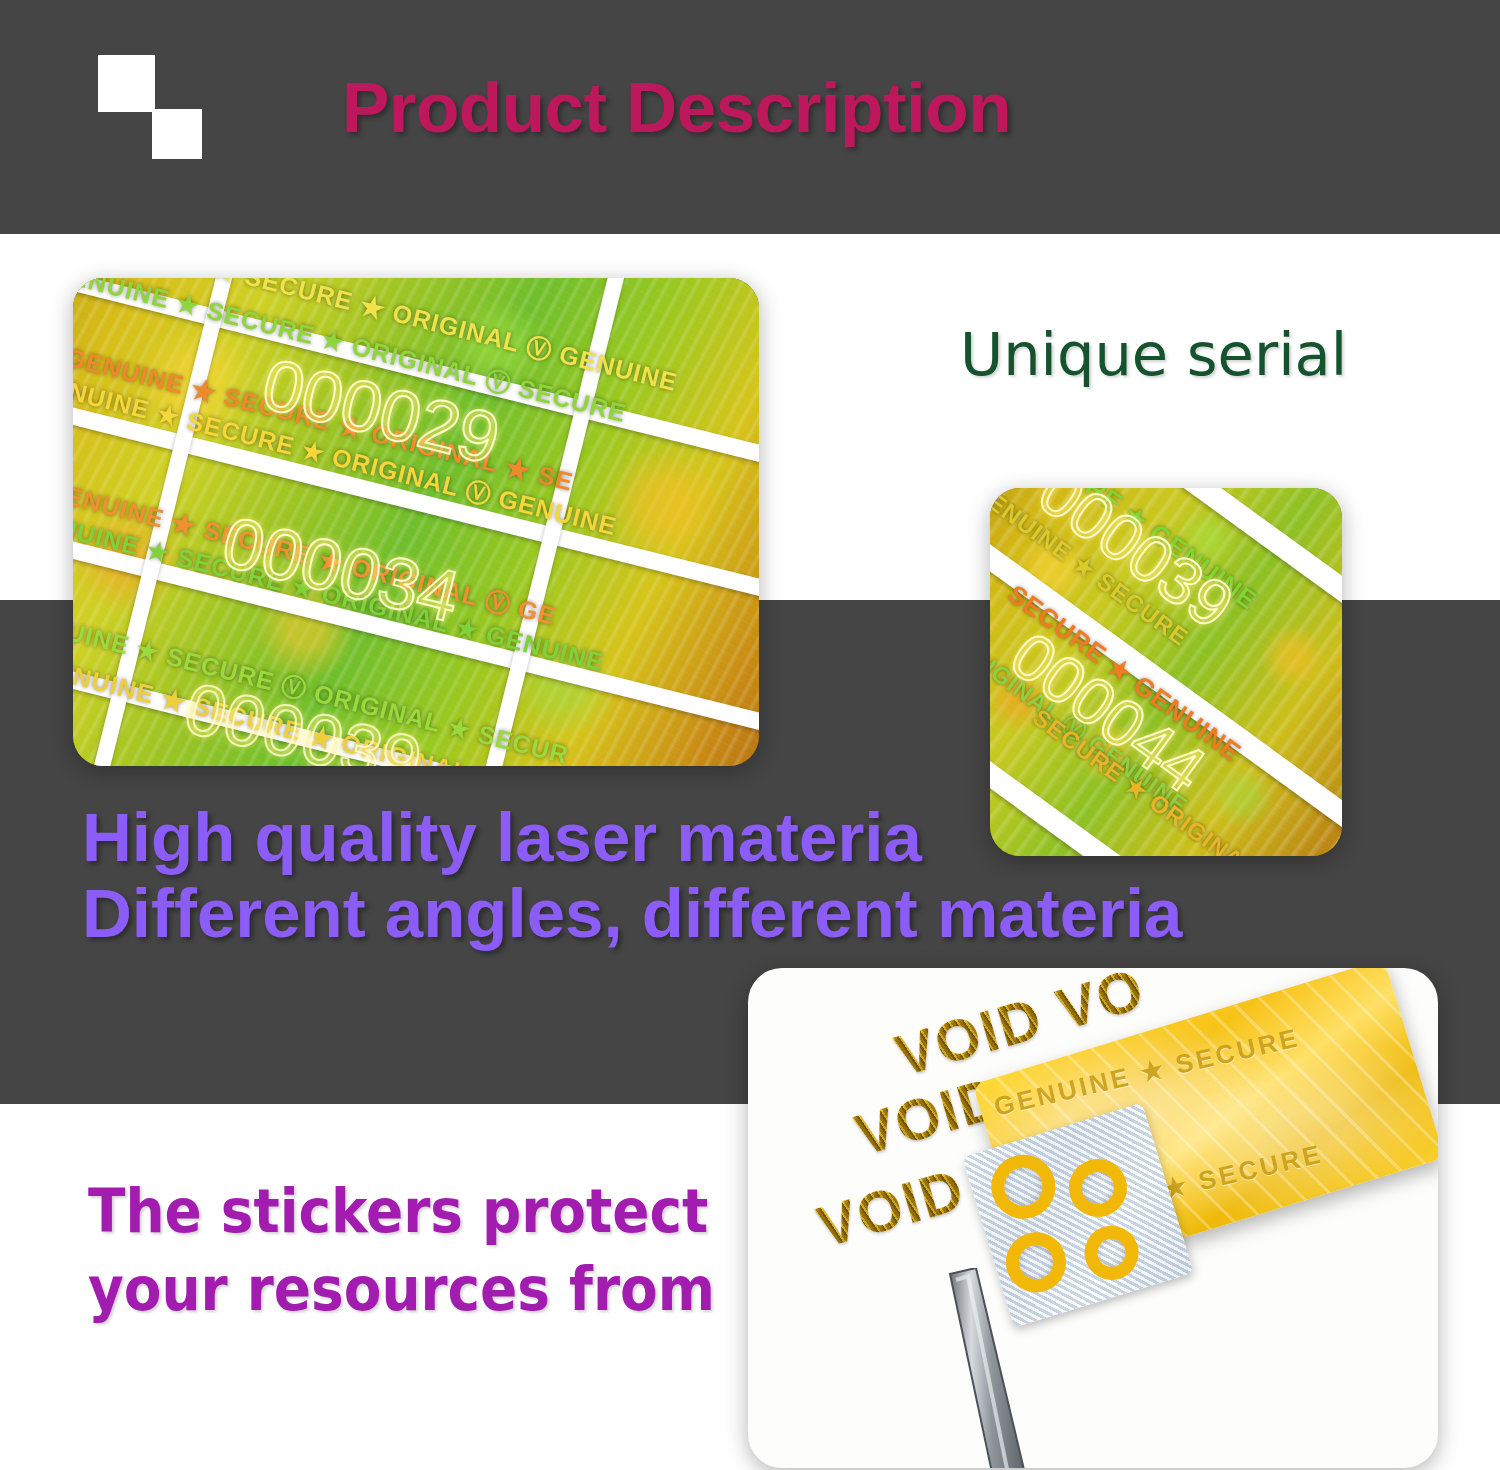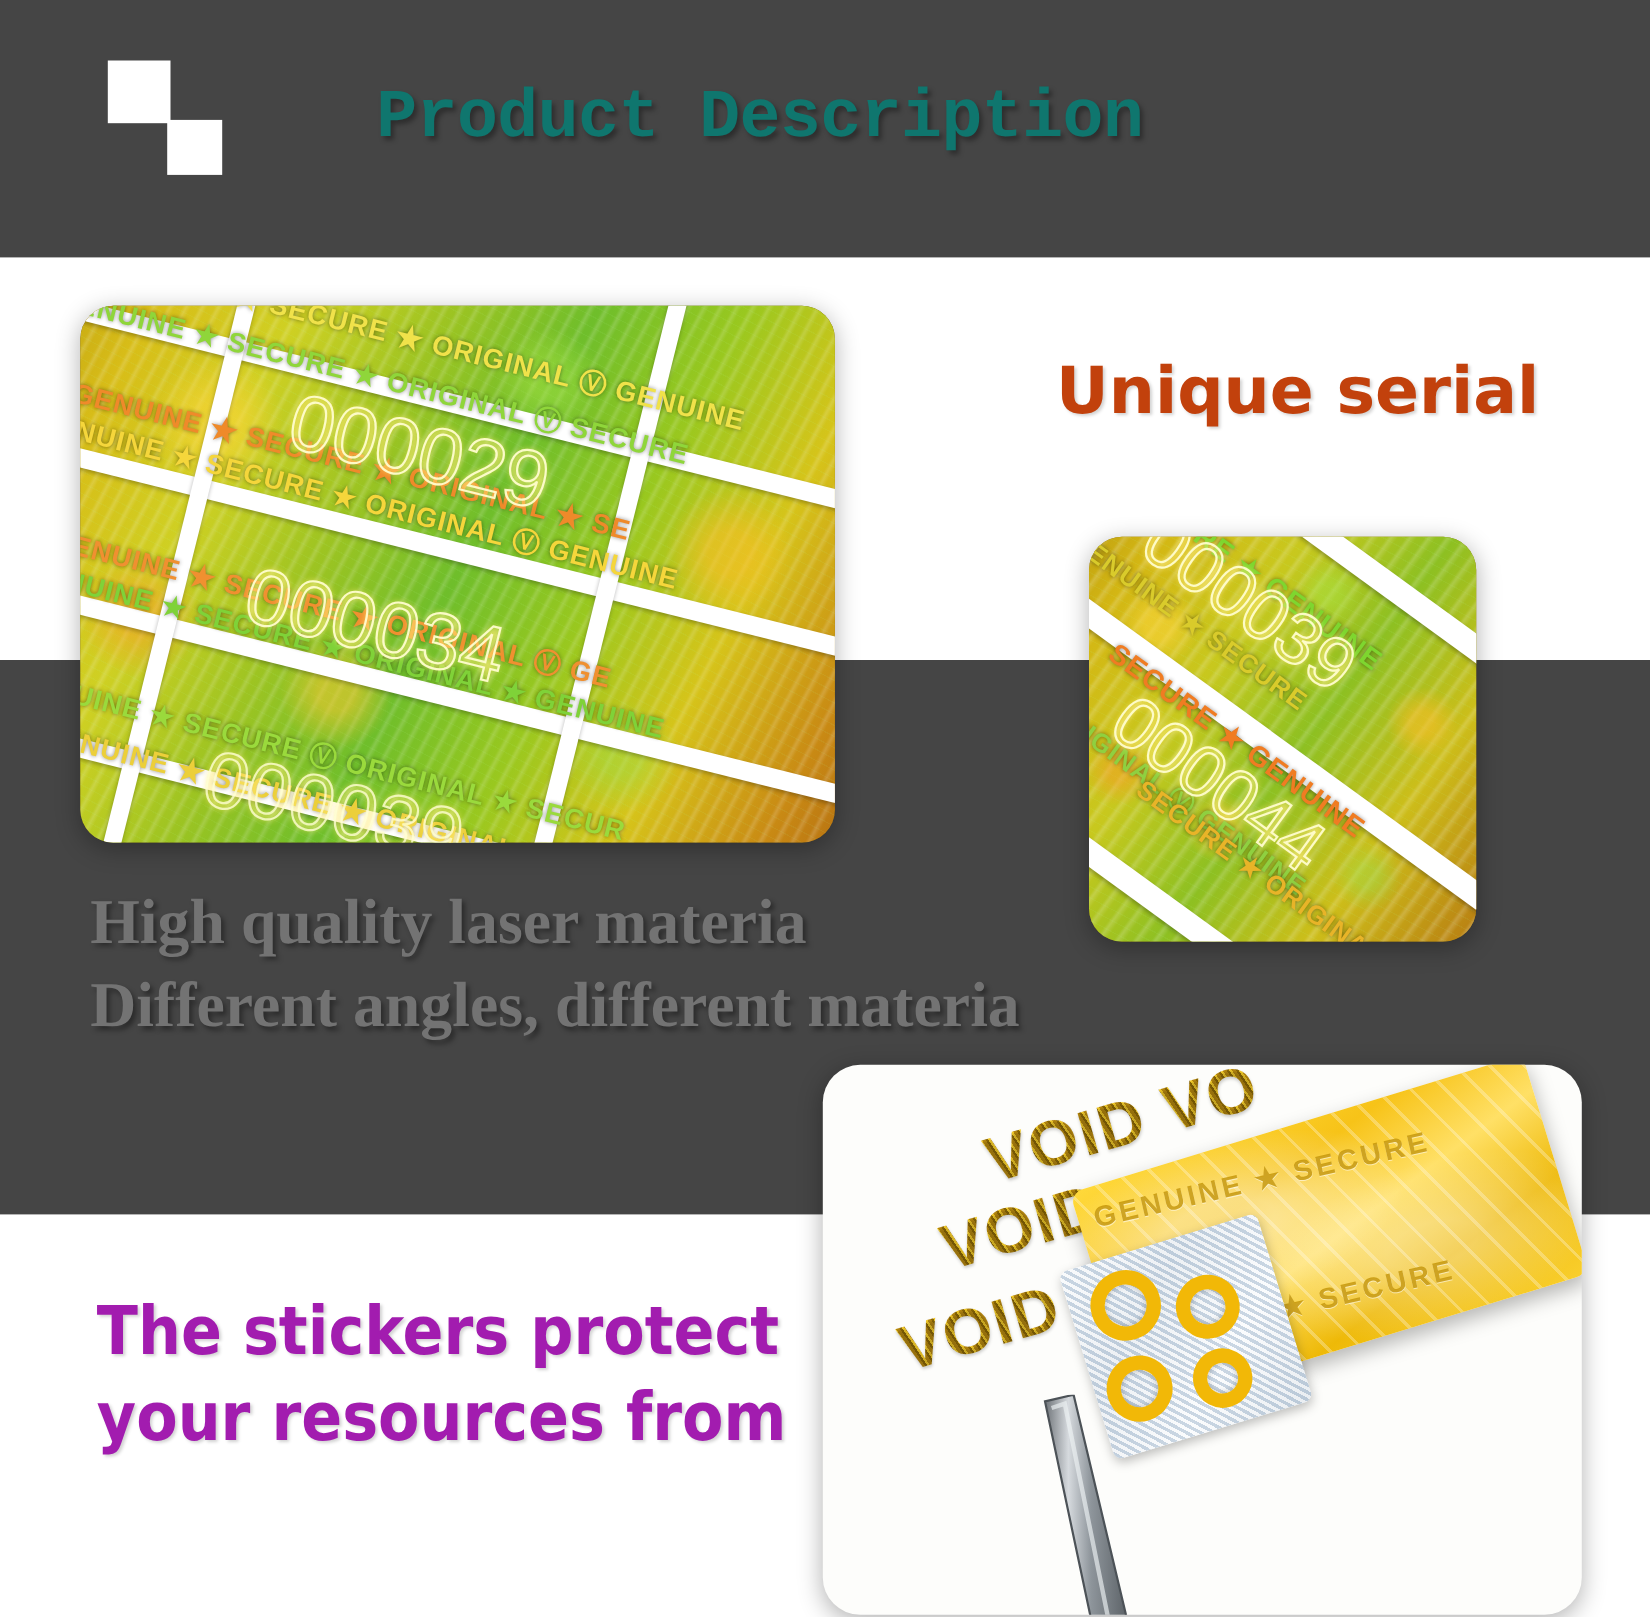--- a/index.html
+++ b/index.html
@@ -27,23 +27,23 @@
   #logo-mark {
     position:absolute; left:98px; top:55px;
     width:104px; height:104px;
   }
   #logo-mark .sq { position:absolute; background:#ffffff; }
   #logo-mark .sq-tl { left:0;    top:0;    width:57px; height:57px; }
   #logo-mark .sq-br { left:54px; top:54px; width:50px; height:50px; }
 
   #page-title {
     position:absolute; left:342px; top:56px;
-    font-size:62px; line-height:104px;
-    font-weight:bold; color:#0f766e;
-    font-family:Liberation Mono, monospace;
+    font-size:71px; line-height:104px;
+    font-weight:bold; color:#be185d;
+    font-family:Liberation Sans, sans-serif;
     font-stretch:condensed;
     letter-spacing:-0.5px;
     text-shadow:3px 3px 5px rgba(0,0,0,0.35);
     white-space:nowrap;
   }
 
   
   .photo {
     position:absolute; overflow:hidden; z-index:5;
     box-shadow:0 5px 22px rgba(0,0,0,0.30);
@@ -177,30 +177,30 @@
     position:absolute; left:150px; top:300px;
     width:150px; height:240px;
   }
 
   
   .tb { position:absolute; z-index:7; }
   .tb div { white-space:nowrap; }
 
   #txt-serial {
     left:960px; top:320px;
-    font-size:59px; line-height:70px; font-weight:bold;
-    color:#c2410c;
+    font-size:59px; line-height:70px; font-weight:normal;
+    color:#14532d;
     font-family:"DejaVu Sans","Liberation Sans", sans-serif;
     text-shadow:2px 2px 3px rgba(0,0,0,0.18);
   }
   #txt-laser {
     left:82px; top:800px;
-    font-size:58px; line-height:76px; font-weight:bold;
-    color:#737373;
-    font-family:Liberation Serif, serif;
+    font-size:69px; line-height:76px; font-weight:bold;
+    color:#8b5cf6;
+    font-family:Liberation Sans, sans-serif;
     font-stretch:condensed;
     text-shadow:3px 3px 5px rgba(0,0,0,0.38);
   }
   #txt-protect {
     left:88px; top:1172px;
     font-size:61px; line-height:78px; font-weight:bold;
     color:#a21caf;
     font-family:"DejaVu Sans Condensed","Liberation Sans Narrow","Liberation Sans", sans-serif;
     font-stretch:condensed;
     text-shadow:2px 2px 3px rgba(0,0,0,0.18);

